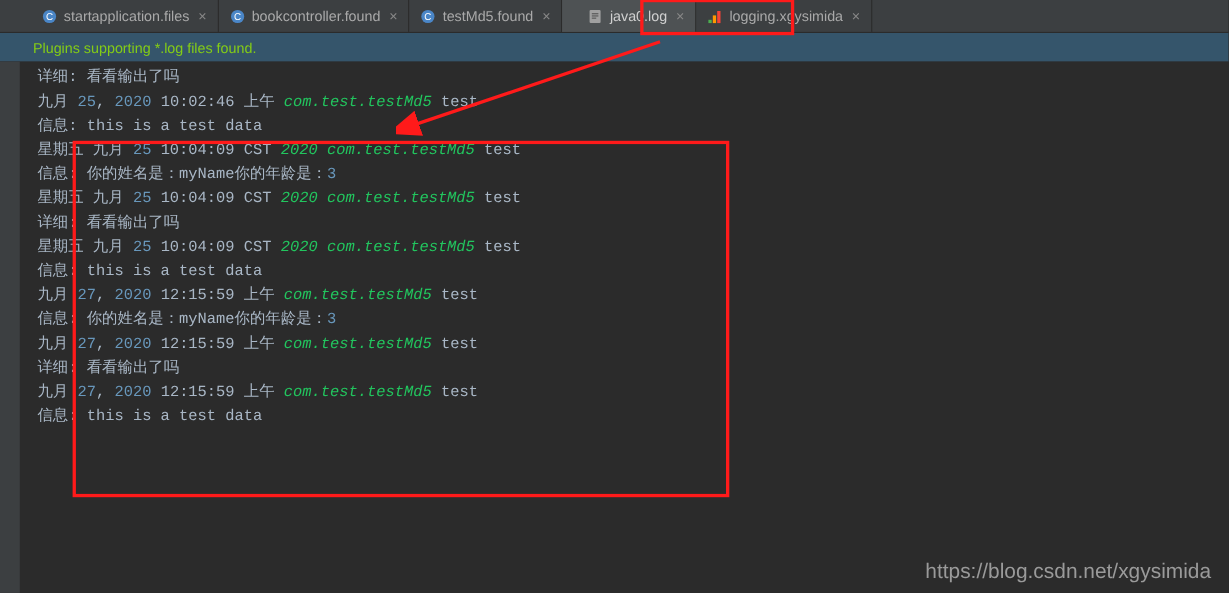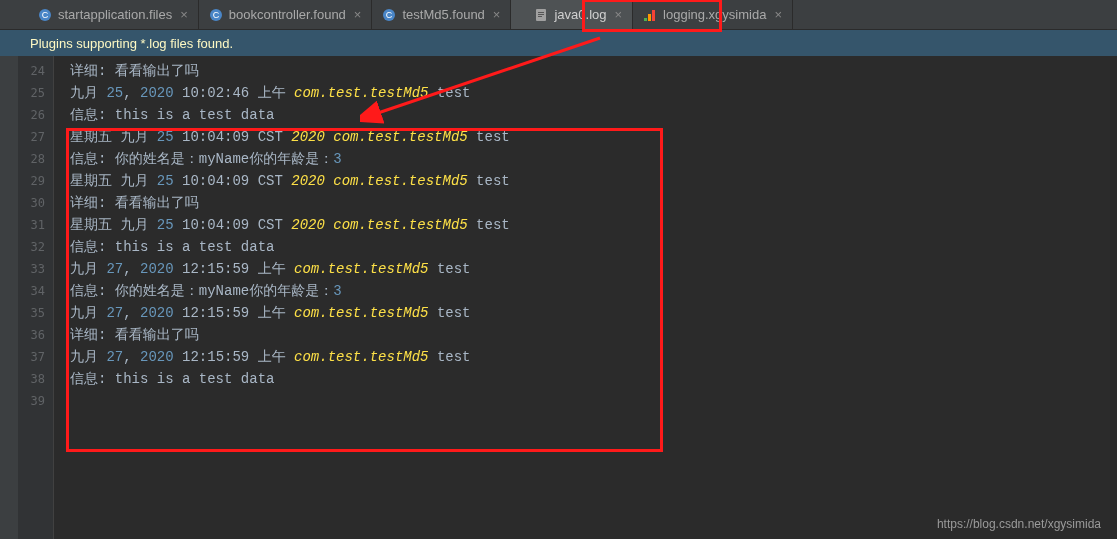--- a/index.html
+++ b/index.html
@@ -8,51 +8,51 @@
     display: flex; height: 30px; background: #3c3f41; border-bottom: 1px solid #2b2b2b; padding-left: 28px;
   }
   .tab {
     display: flex; align-items: center; padding: 0 10px; color: #a9a9a9; font-size: 13px;
     border-right: 1px solid #2b2b2b; cursor: pointer; gap: 6px; position: relative;
   }
   .tab.active { background: #4e5254; color: #d0d0d0; padding-left: 23px; }
   .tab .close { font-size: 13px; color: #888; margin-left: 2px; }
   .ic { width: 14px; height: 14px; display: inline-flex; align-items: center; justify-content: center; }
   .notif {
-    height: 26px; background: #35556b; color: #fef9c3; font-size: 13px; display: flex; align-items: center;
+    height: 26px; background: #35556b; color: #84cc16; font-size: 13px; display: flex; align-items: center;
     padding-left: 30px;
   }
   .editor {
     display: flex; height: calc(539px - 30px - 26px); background: #2b2b2b;
   }
   .left-gutter { width: 18px; background: #3c3f41; }
   .gutter {
     background: #313335; color: #606366; font-family: Consolas, monospace; font-size: 12px;
     text-align: right; padding: 4px 8px 4px 8px; min-width: 36px; line-height: 22px;
     border-right: 1px solid #414141;
   }
   .gutter div { height: 22px; }
   .code {
     flex: 1; font-family: Consolas, "Courier New", monospace; font-size: 14px; color: #a9b7c6;
     padding: 4px 0 12px 16px; line-height: 22px; white-space: pre; position: relative;
   }
   .code-line { height: 22px; }
   .s-default { color: #a9b7c6; }
   .s-num { color: #6897bb; }
-  .s-ref { color: #fde047; font-style: italic; }
+  .s-ref { color: #22c55e; font-style: italic; }
   .s-test { color: #a9b7c6; }
   .red-box-code {
     position: absolute; border: 3px solid #ff1a1a; left: 66px; top: 128px; width: 597px; height: 324px; pointer-events:none;
   }
   .red-box-tab {
     position: absolute; border: 3px solid #ff1a1a; left: 582px; top: -1px; width: 140px; height: 33px; pointer-events:none;
   }
   .arrow { position:absolute; left:360px; top:30px; pointer-events:none; }
   .watermark {
-    position: absolute; right: 16px; bottom: 8px; color: #9a9a9a; font-size: 12px; font-family: sans-serif;
+    position: absolute; right: 16px; bottom: 8px; color: #9a9a9a; font-size: 19px; font-family: sans-serif;
   }
 </style>
 </head>
 <body>
 
 <div class="tabs">
     <div class="tab">
       <span class="ic">
         <svg viewBox="0 0 14 14">
           <circle cx="7" cy="7" r="6" fill="#4a86c7"></circle>
@@ -102,38 +102,20 @@
           <rect x="9" y="2" width="3" height="11" fill="#f44336"></rect>
         </svg>
       </span>
       <span>logging.xgysimida</span>
       <span class="close">×</span>
     </div>
   </div>
 <div class="notif">Plugins supporting *.log files found.</div>
 <div class="editor">
   <div class="left-gutter"></div>
-  <div class="gutter">
-      <div>24</div>
-      <div>25</div>
-      <div>26</div>
-      <div>27</div>
-      <div>28</div>
-      <div>29</div>
-      <div>30</div>
-      <div>31</div>
-      <div>32</div>
-      <div>33</div>
-      <div>34</div>
-      <div>35</div>
-      <div>36</div>
-      <div>37</div>
-      <div>38</div>
-      <div>39</div>
-    </div>
   <div class="code"><div class="code-line"><span class="s-default">详细: 看看输出了吗</span></div><div class="code-line"><span class="s-default">九月 </span><span class="s-num">25</span><span class="s-default">, </span><span class="s-num">2020</span><span class="s-default"> 10:02:46 上午 </span><span class="s-ref">com.test.testMd5</span><span class="s-test"> test</span></div><div class="code-line"><span class="s-default">信息: this is a test data</span></div><div class="code-line"><span class="s-default">星期五 九月 </span><span class="s-num">25</span><span class="s-default"> 10:04:09 CST </span><span class="s-ref">2020 com.test.testMd5</span><span class="s-test"> test</span></div><div class="code-line"><span class="s-default">信息: 你的姓名是：myName你的年龄是：</span><span class="s-num">3</span></div><div class="code-line"><span class="s-default">星期五 九月 </span><span class="s-num">25</span><span class="s-default"> 10:04:09 CST </span><span class="s-ref">2020 com.test.testMd5</span><span class="s-test"> test</span></div><div class="code-line"><span class="s-default">详细: 看看输出了吗</span></div><div class="code-line"><span class="s-default">星期五 九月 </span><span class="s-num">25</span><span class="s-default"> 10:04:09 CST </span><span class="s-ref">2020 com.test.testMd5</span><span class="s-test"> test</span></div><div class="code-line"><span class="s-default">信息: this is a test data</span></div><div class="code-line"><span class="s-default">九月 </span><span class="s-num">27</span><span class="s-default">, </span><span class="s-num">2020</span><span class="s-default"> 12:15:59 上午 </span><span class="s-ref">com.test.testMd5</span><span class="s-test"> test</span></div><div class="code-line"><span class="s-default">信息: 你的姓名是：myName你的年龄是：</span><span class="s-num">3</span></div><div class="code-line"><span class="s-default">九月 </span><span class="s-num">27</span><span class="s-default">, </span><span class="s-num">2020</span><span class="s-default"> 12:15:59 上午 </span><span class="s-ref">com.test.testMd5</span><span class="s-test"> test</span></div><div class="code-line"><span class="s-default">详细: 看看输出了吗</span></div><div class="code-line"><span class="s-default">九月 </span><span class="s-num">27</span><span class="s-default">, </span><span class="s-num">2020</span><span class="s-default"> 12:15:59 上午 </span><span class="s-ref">com.test.testMd5</span><span class="s-test"> test</span></div><div class="code-line"><span class="s-default">信息: this is a test data</span></div><div class="code-line"><span class="s-default"></span></div></div>
 </div>
 
 <div class="red-box-tab"></div>
 <div class="red-box-code"></div>
 <svg class="arrow" width="260" height="110">
   <defs>
       <marker id="ah" markerWidth="10" markerHeight="8" refX="2" refY="4" orient="auto">
     <polygon points="0 0, 10 4, 0 8" fill="#ff1a1a"></polygon>
       </marker>

